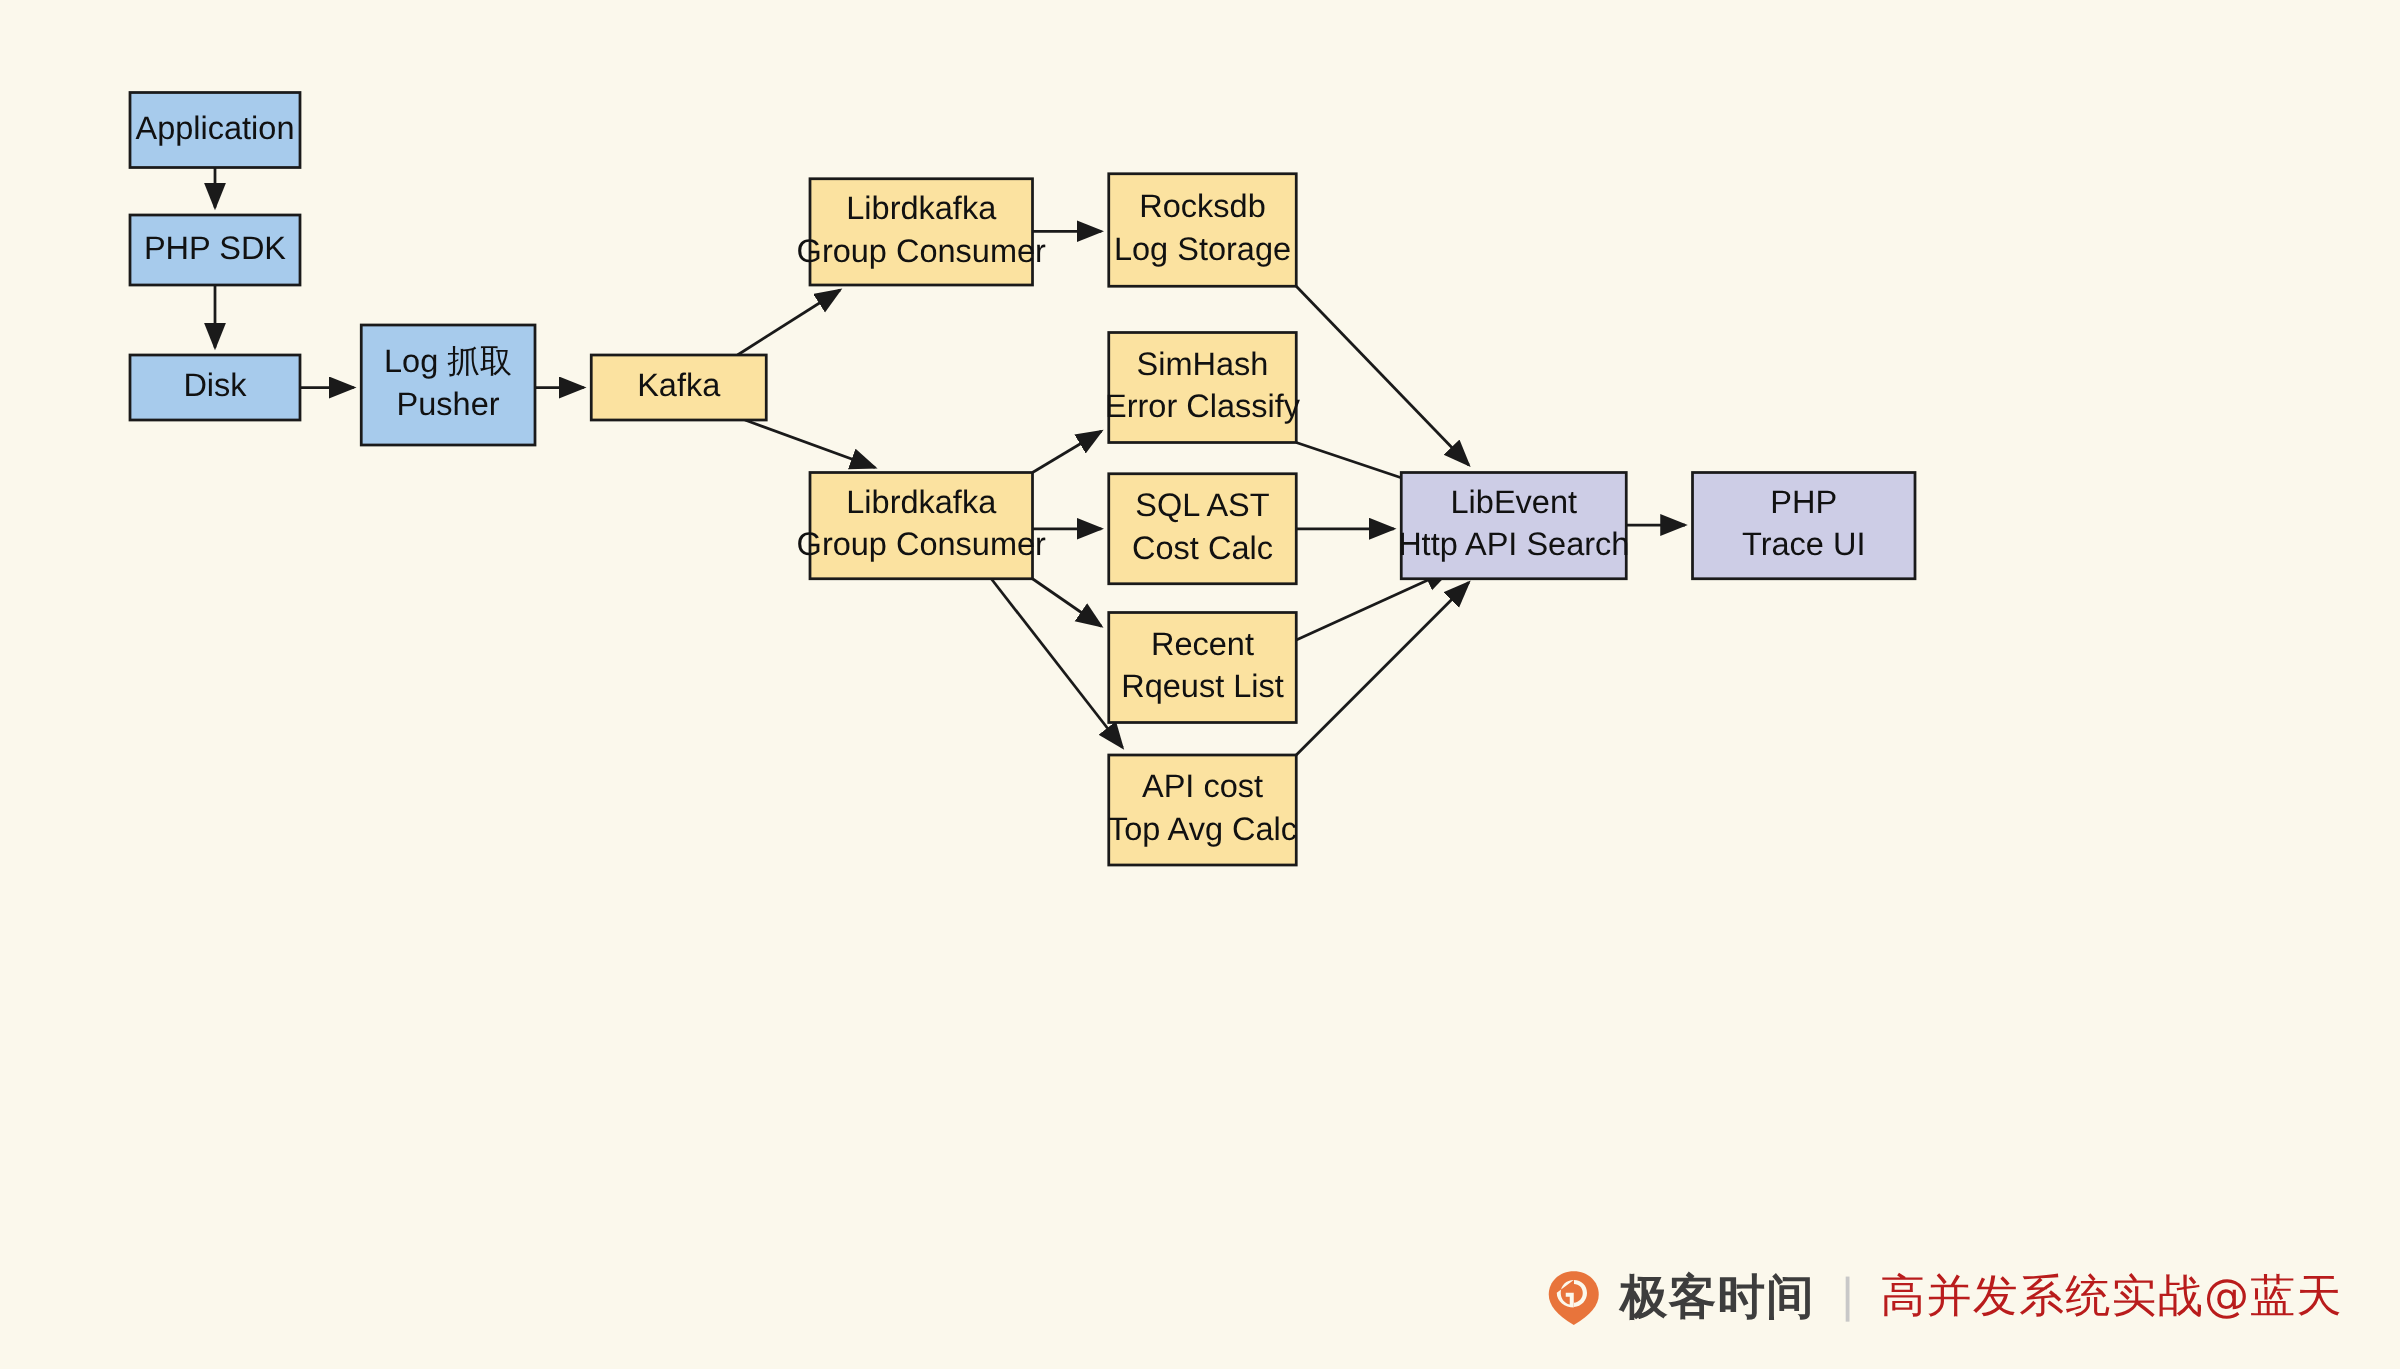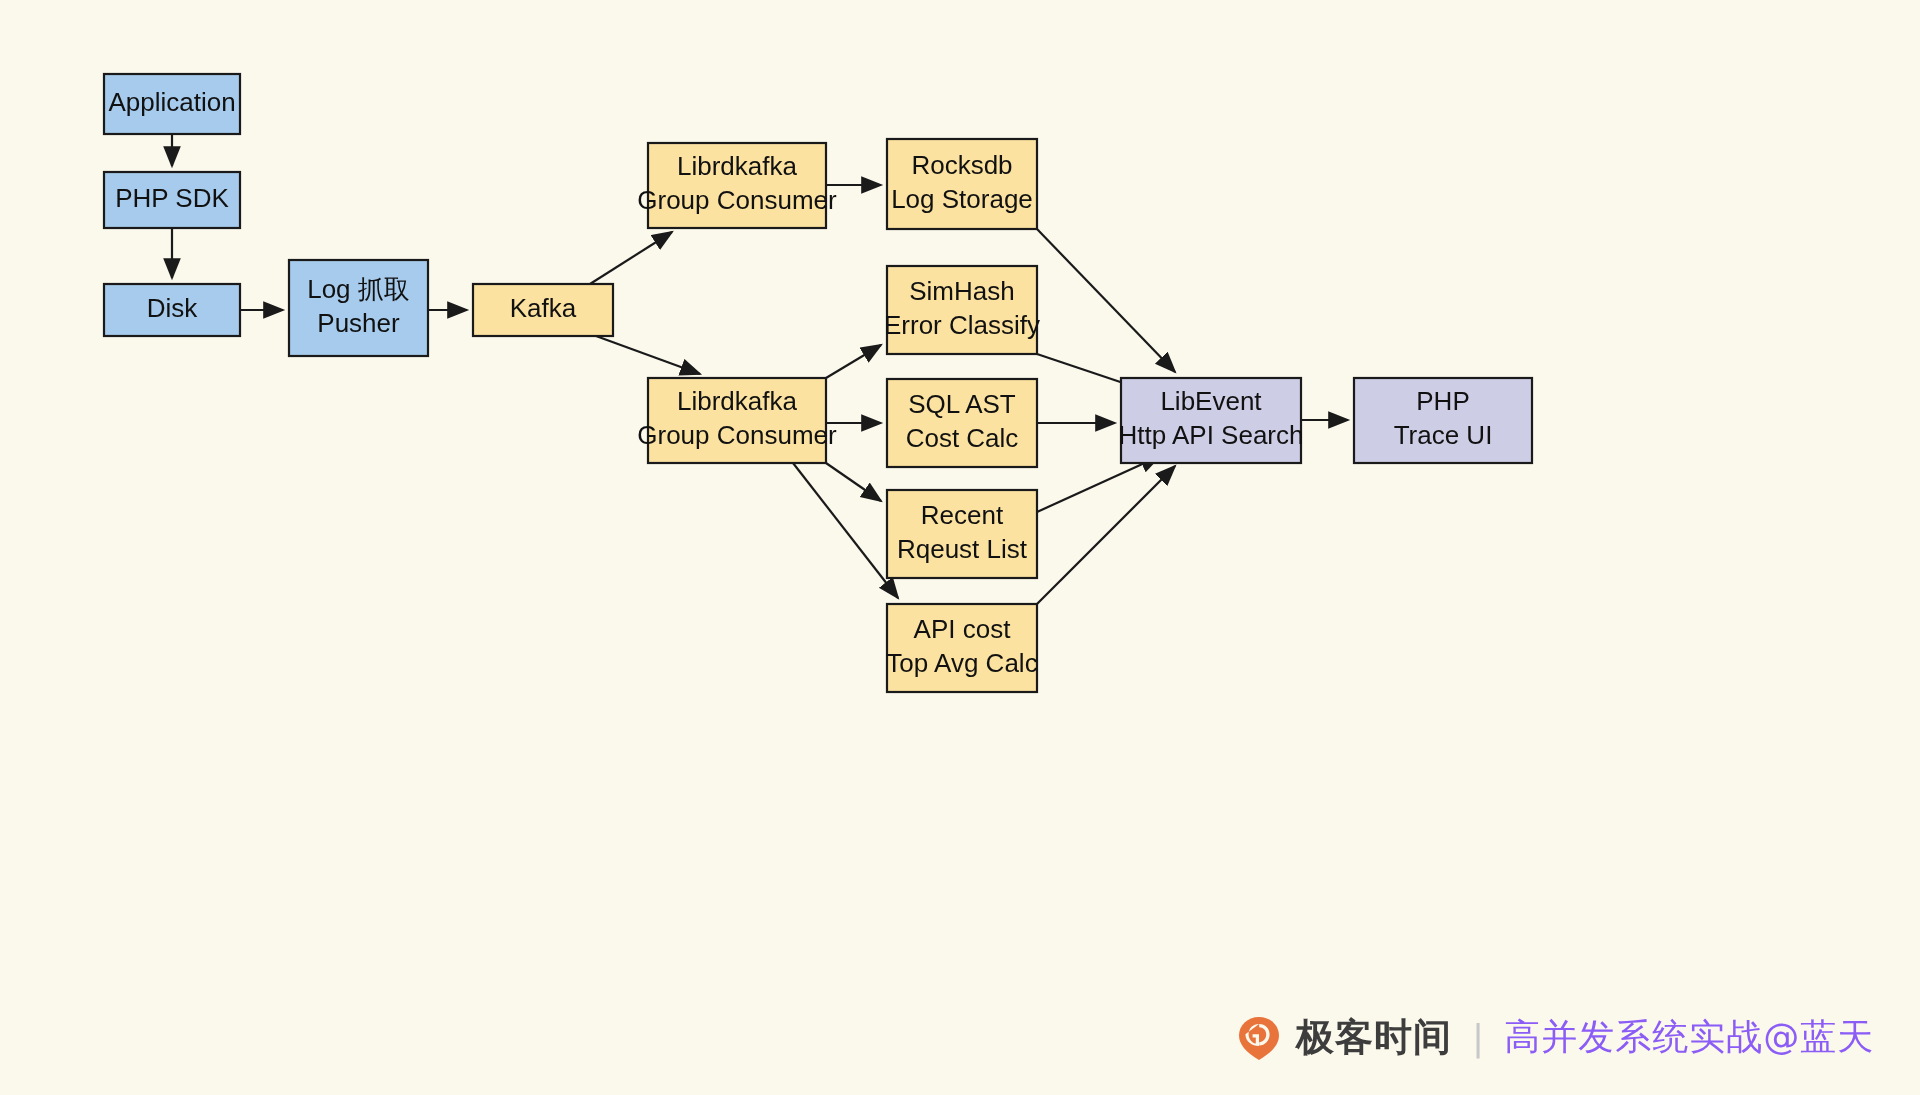--- a/index.html
+++ b/index.html
@@ -60,21 +60,21 @@
   }
   .wm-sep {
     font-family: "DejaVu Sans", sans-serif;
     font-size: 36px;
     color: #c8c8c8;
     padding: 0 6px;
   }
   .wm-course {
     font-family: "DejaVu Sans", sans-serif;
     font-size: 36px;
-    color: #8b5cf6;
+    color: #b91c1c;
     letter-spacing: 1px;
   }
 </style>
 </head>
 <body>
 
 <svg id="canvas" viewBox="0 0 1920 1095" xmlns="http://www.w3.org/2000/svg">
   <defs>
     <marker id="arrowhead" markerWidth="11" markerHeight="11" refX="9" refY="4" orient="auto" markerUnits="strokeWidth">
       <path d="M 0 0 L 10 4 L 0 8 z" fill="#1a1a1a"></path>

